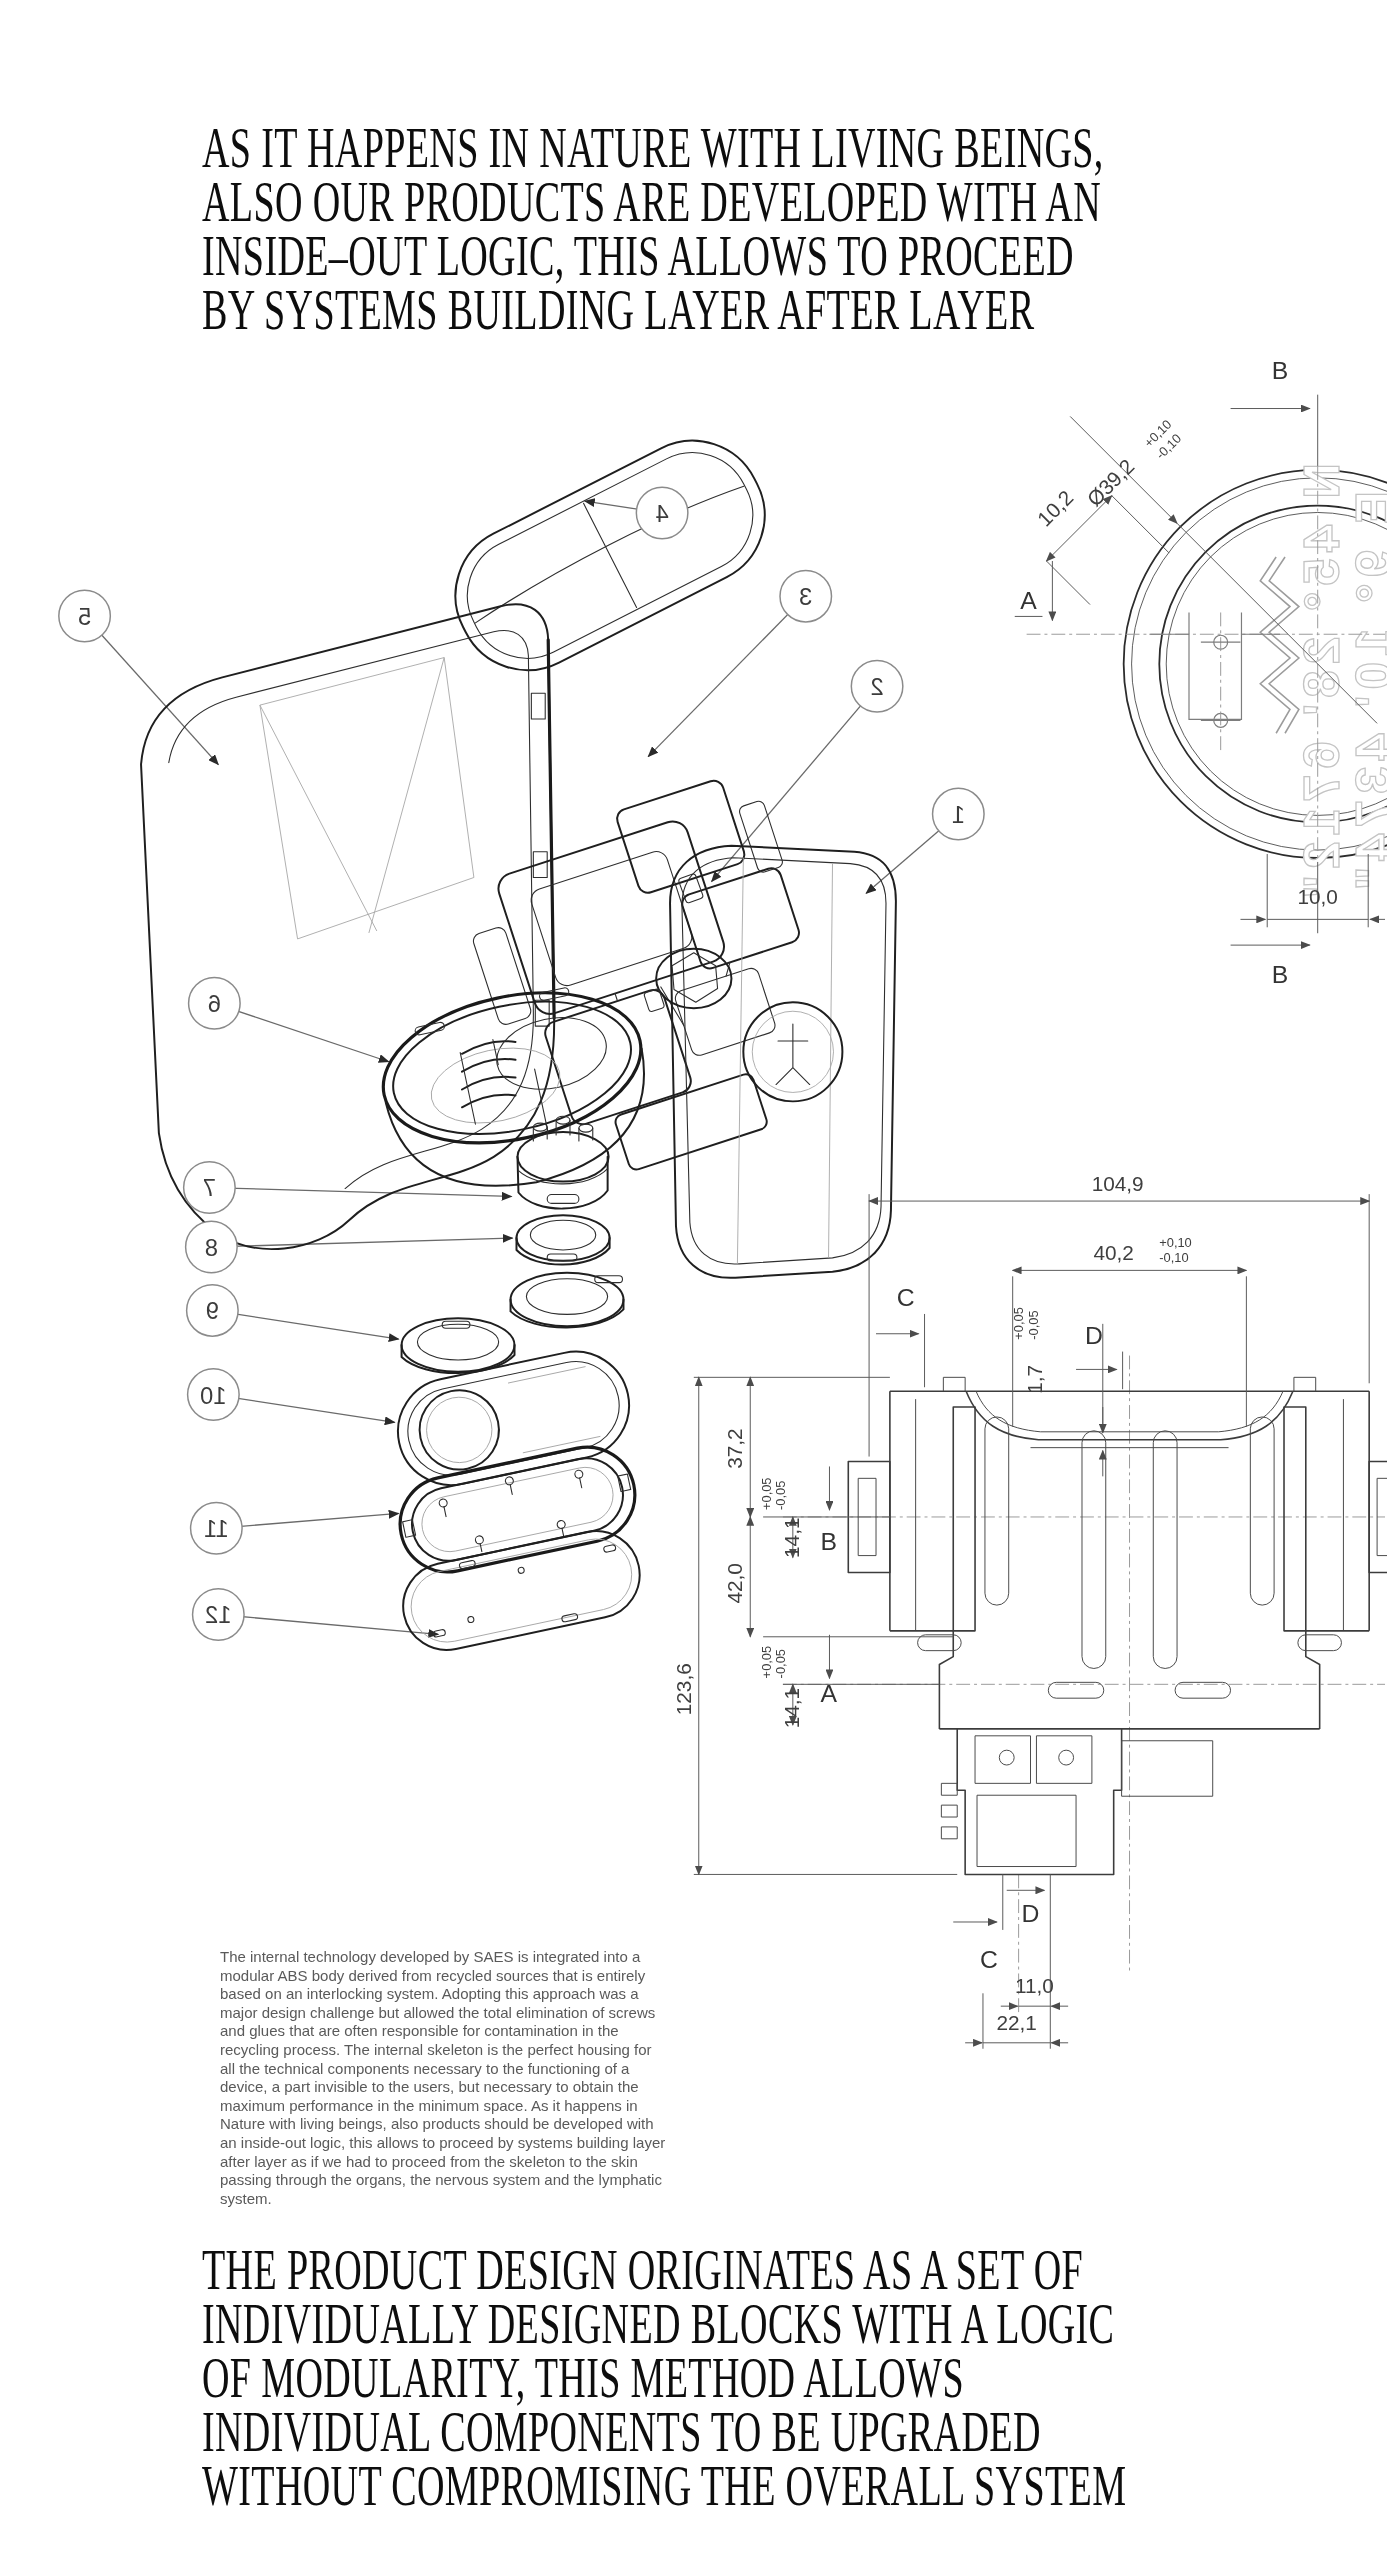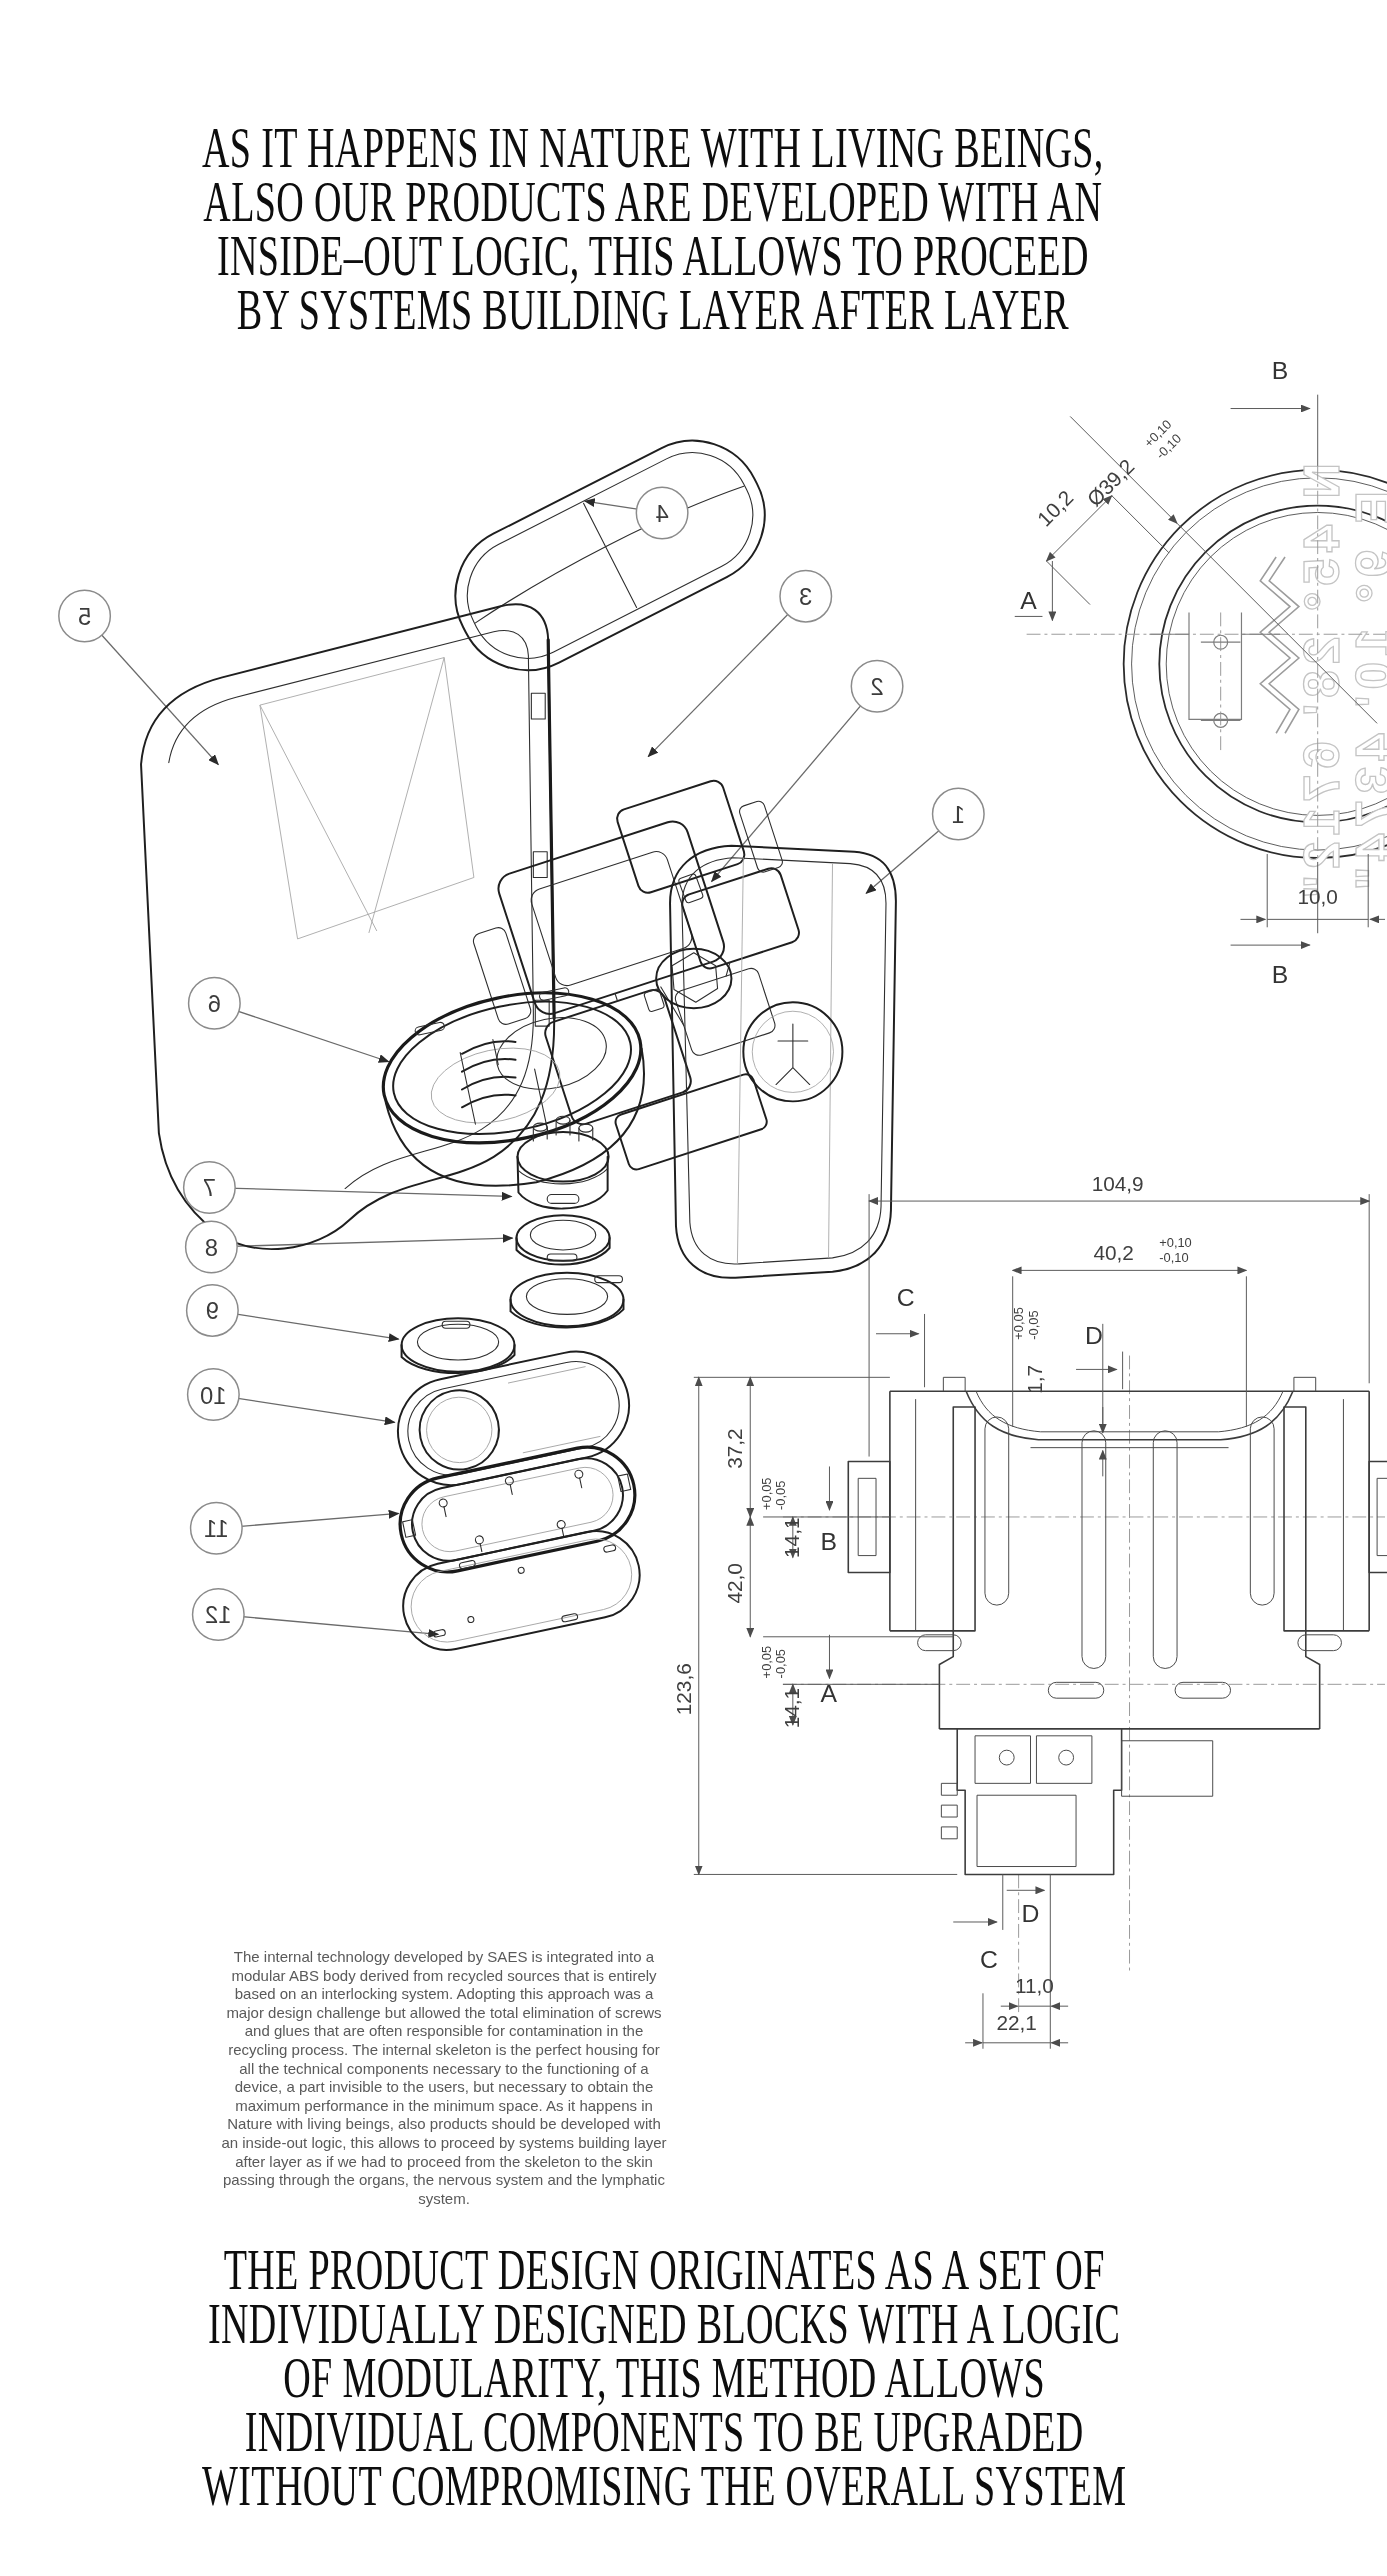--- a/index.html
+++ b/index.html
@@ -1,17 +1,17 @@
 <!DOCTYPE html>
 <html><head>
 <meta charset="utf-8">
 <style>
   html,body{margin:0;padding:0;background:#ffffff;}
   .page{position:relative;width:1387px;height:2576px;background:#ffffff;overflow:hidden;
-        font-family:"Liberation Sans",sans-serif;text-align:center;}
+        font-family:"Liberation Sans",sans-serif;}
 
   
   .headline{position:absolute;}
   .headline .line{
     font-family:"Liberation Serif",serif;
     font-weight:400;
     font-size:56px;
     line-height:54px;
     height:54px;
     color:#0d0d0d;

